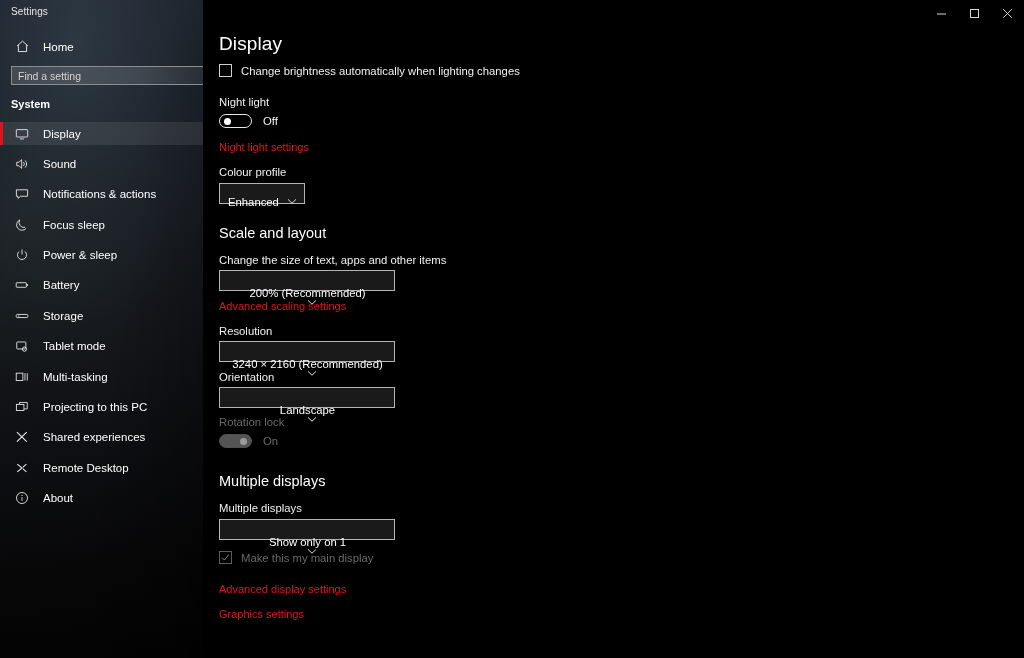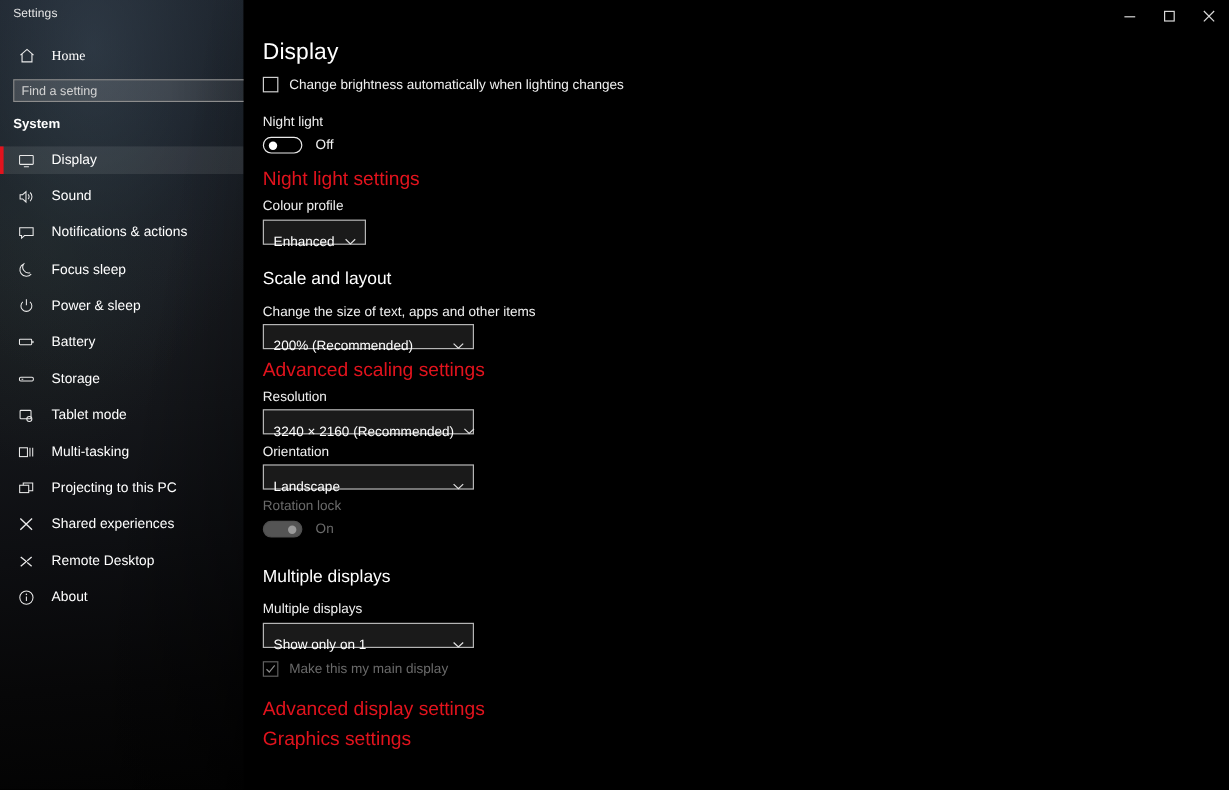--- a/index.html
+++ b/index.html
@@ -39,21 +39,21 @@
   }
   .sidebar:after {
     content:""; position:absolute; inset:0;
     background: linear-gradient(100deg, rgba(255,255,255,0) 55%, rgba(0,0,0,.35) 88%, rgba(0,0,0,.6) 100%);
     pointer-events:none;
   }
   .sidebar-inner { position: relative; z-index: 2; }
 
   .home-row {
     position: absolute; left: 0; top: 34px; width: 203px; height: 25px;
-    display: flex; align-items: center; padding-left: 14px; gap: 13px; font-family: Liberation Serif, serif;
+    display: flex; align-items: center; padding-left: 14px; gap: 13px;
   }
   .home-label { font-size: 11.5px; color: #fff; }
 
   .searchbox {
     position: absolute; left: 11px; top: 66px; width: 208px; height: 19px;
     border: 1px solid #8d8d8d;
     background: linear-gradient(90deg, rgba(255,255,255,.14) 0%, rgba(255,255,255,.13) 62%, rgba(255,255,255,.05) 100%);
     display: flex; align-items: center;
   }
   .searchbox input {
@@ -92,21 +92,21 @@
     font-size: 19px; color: #fff; font-weight: normal; letter-spacing: .1px;
   }
 
   .group-head {
     font-size: 14.5px; color: #fff; font-weight: normal;
   }
   .fieldlabel { font-size: 11.3px; color: #f0f0f0; }
   .fieldlabel.disabled { color: #6a6a6a; }
 
   .link {
-    font-size: 16px; color: #e2131d; text-decoration: none; cursor: pointer;
+    font-size: 11px; color: #e2131d; text-decoration: none; cursor: pointer;
   }
 
   
   .checkrow { display: flex; align-items: center; gap: 9px; }
   .cbox {
     width: 13px; height: 13px; border: 1px solid #cfcfcf; background: transparent;
     display: flex; align-items: center; justify-content: center; flex: none;
   }
   .cbox.disabled { border-color: #5e5e5e; }
   .cbox svg { display: block; }
@@ -130,21 +130,21 @@
   .toggle-state.disabled { color: #6a6a6a; }
 
   
   .dropdown {
     height: 21px; border: 1px solid #b4b4b4; background: #1a1a1a;
     display: inline-flex; align-items: center; justify-content: space-between;
     padding: 16px 7px 0 8px; cursor: pointer;
   }
   .dropdown .dd-value { font-size: 11.3px; color: #fff; white-space: nowrap; }
   .dropdown .dd-caret { color: #e0e0e0; display: flex; align-items: center; margin-left: 8px; }
-  .dropdown.wide { width: 176px; }
+  .dropdown.wide { width: 176px; flex-direction: column; }
   .dropdown.auto { }
 </style>
 </head>
 <body>
 
 <div class="window">
 
   <div class="titlebar">
     <div class="titlebar-caption">Settings</div>
     <div class="winbtns">

